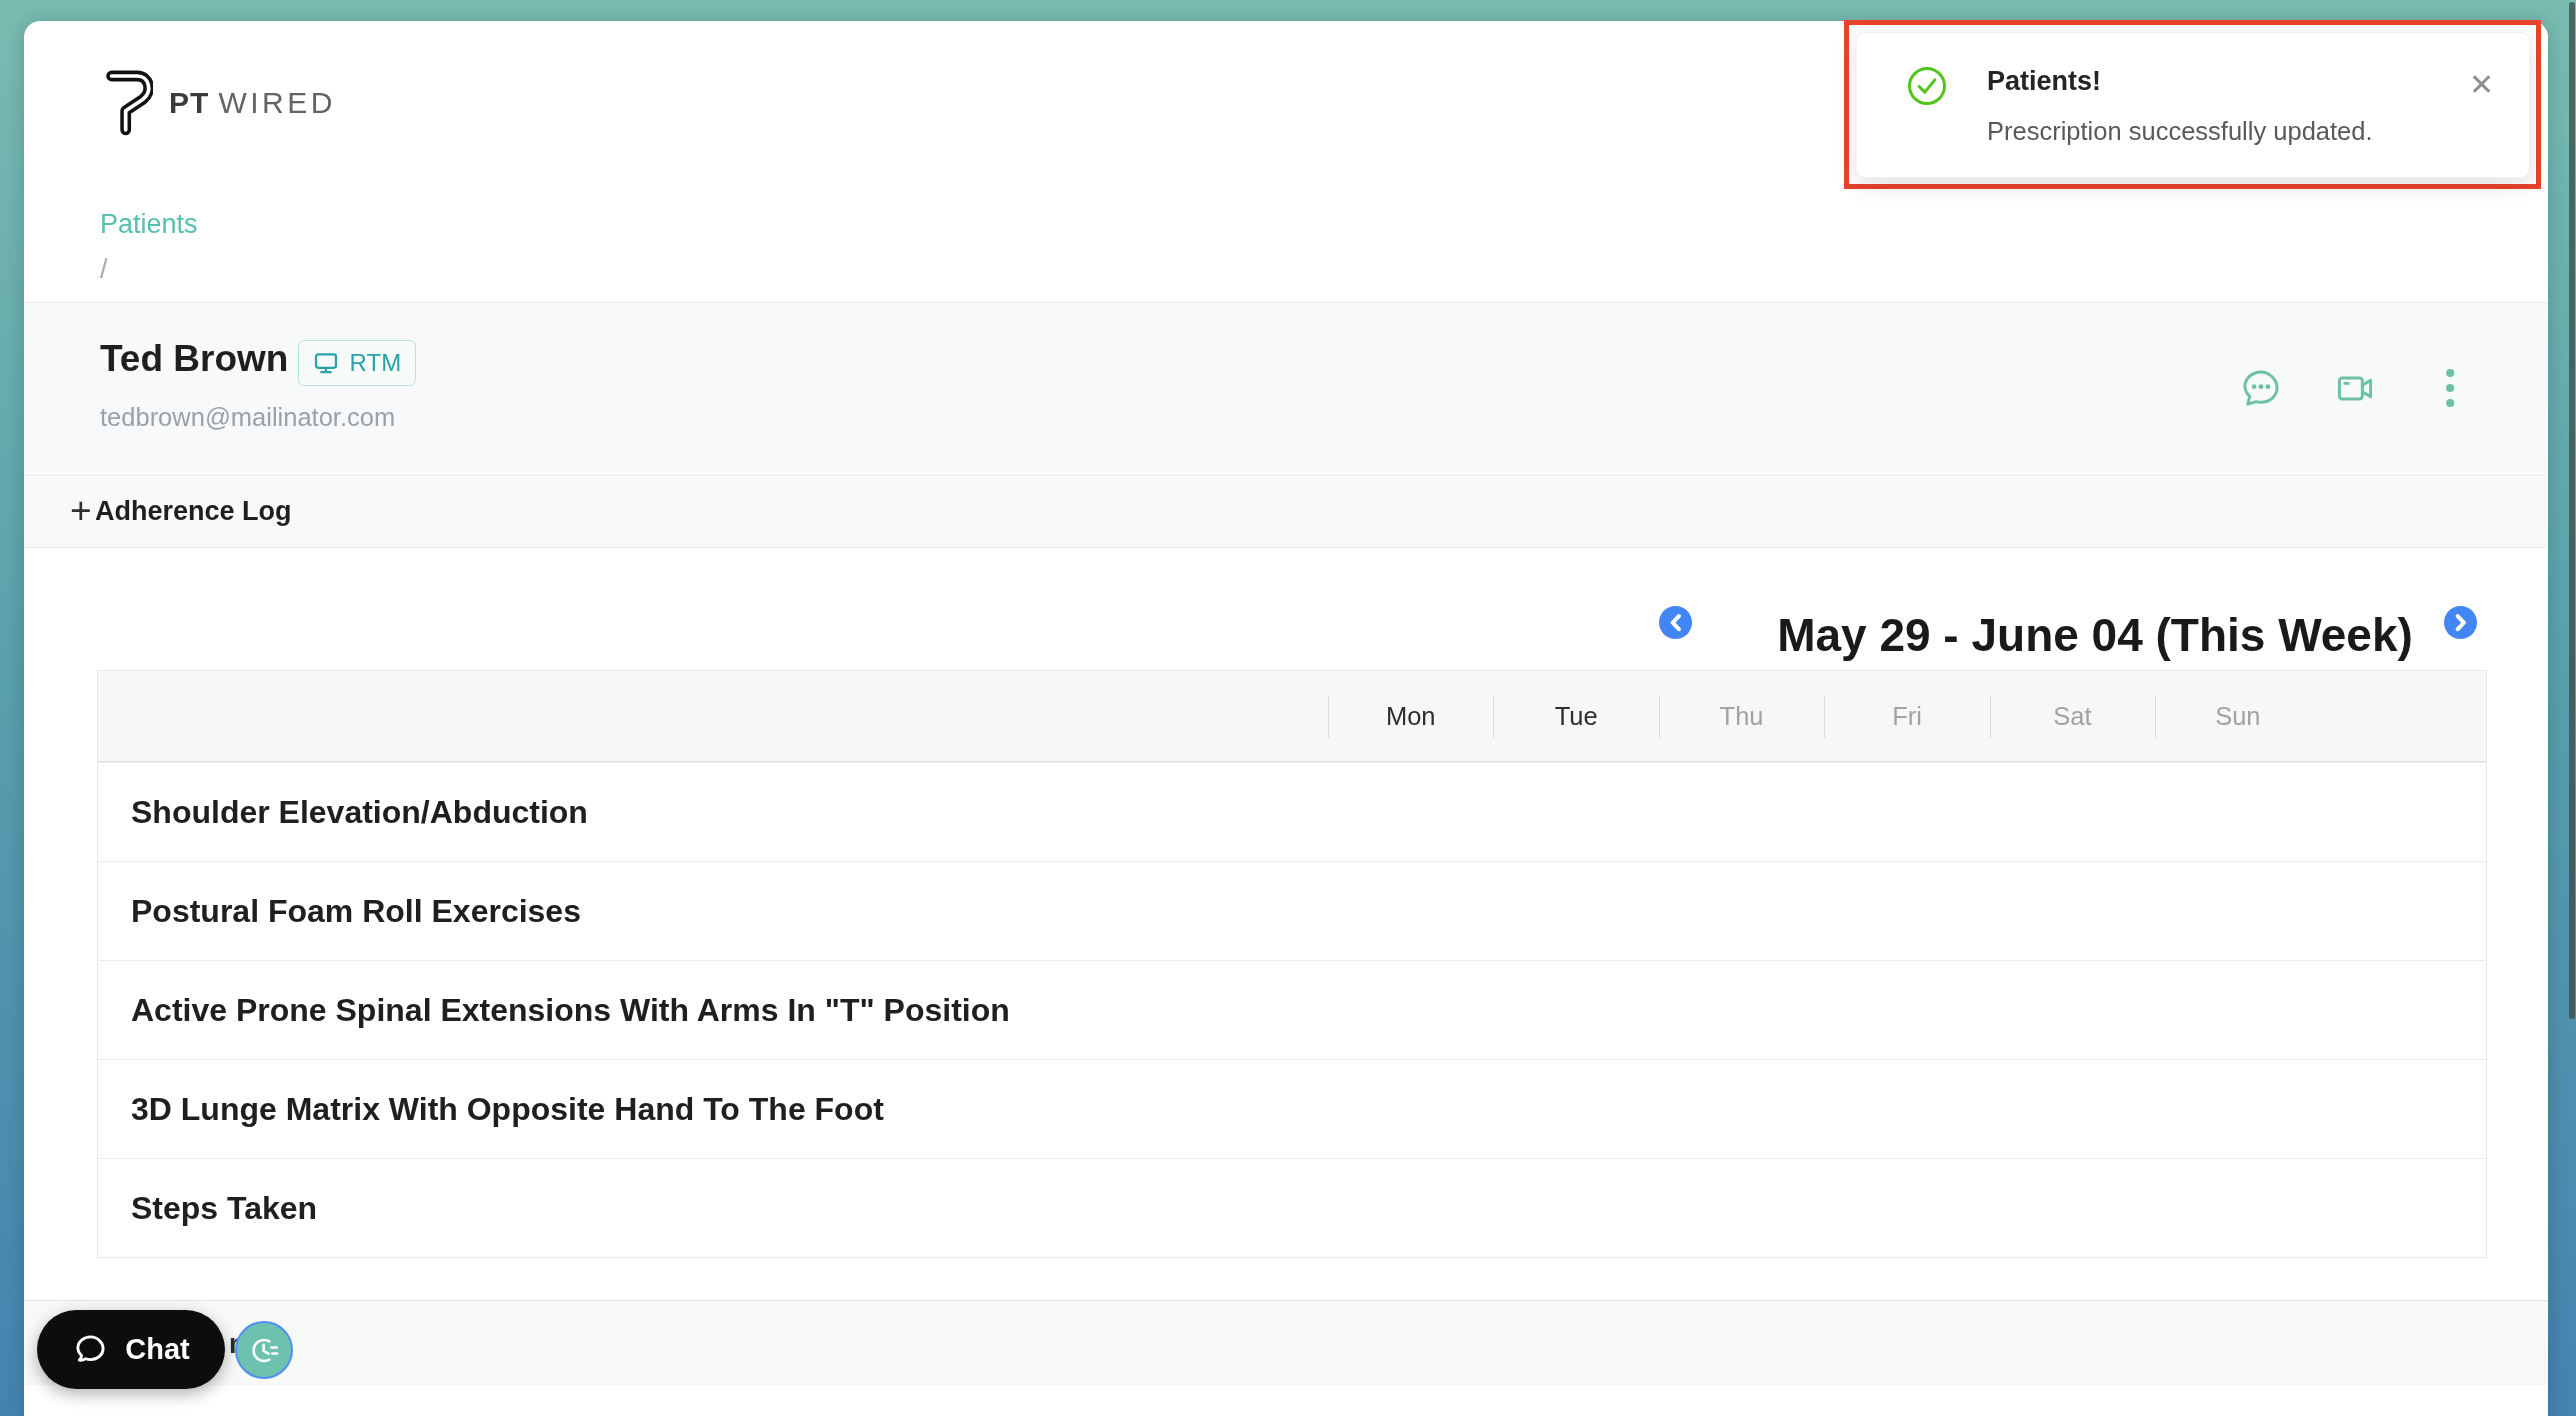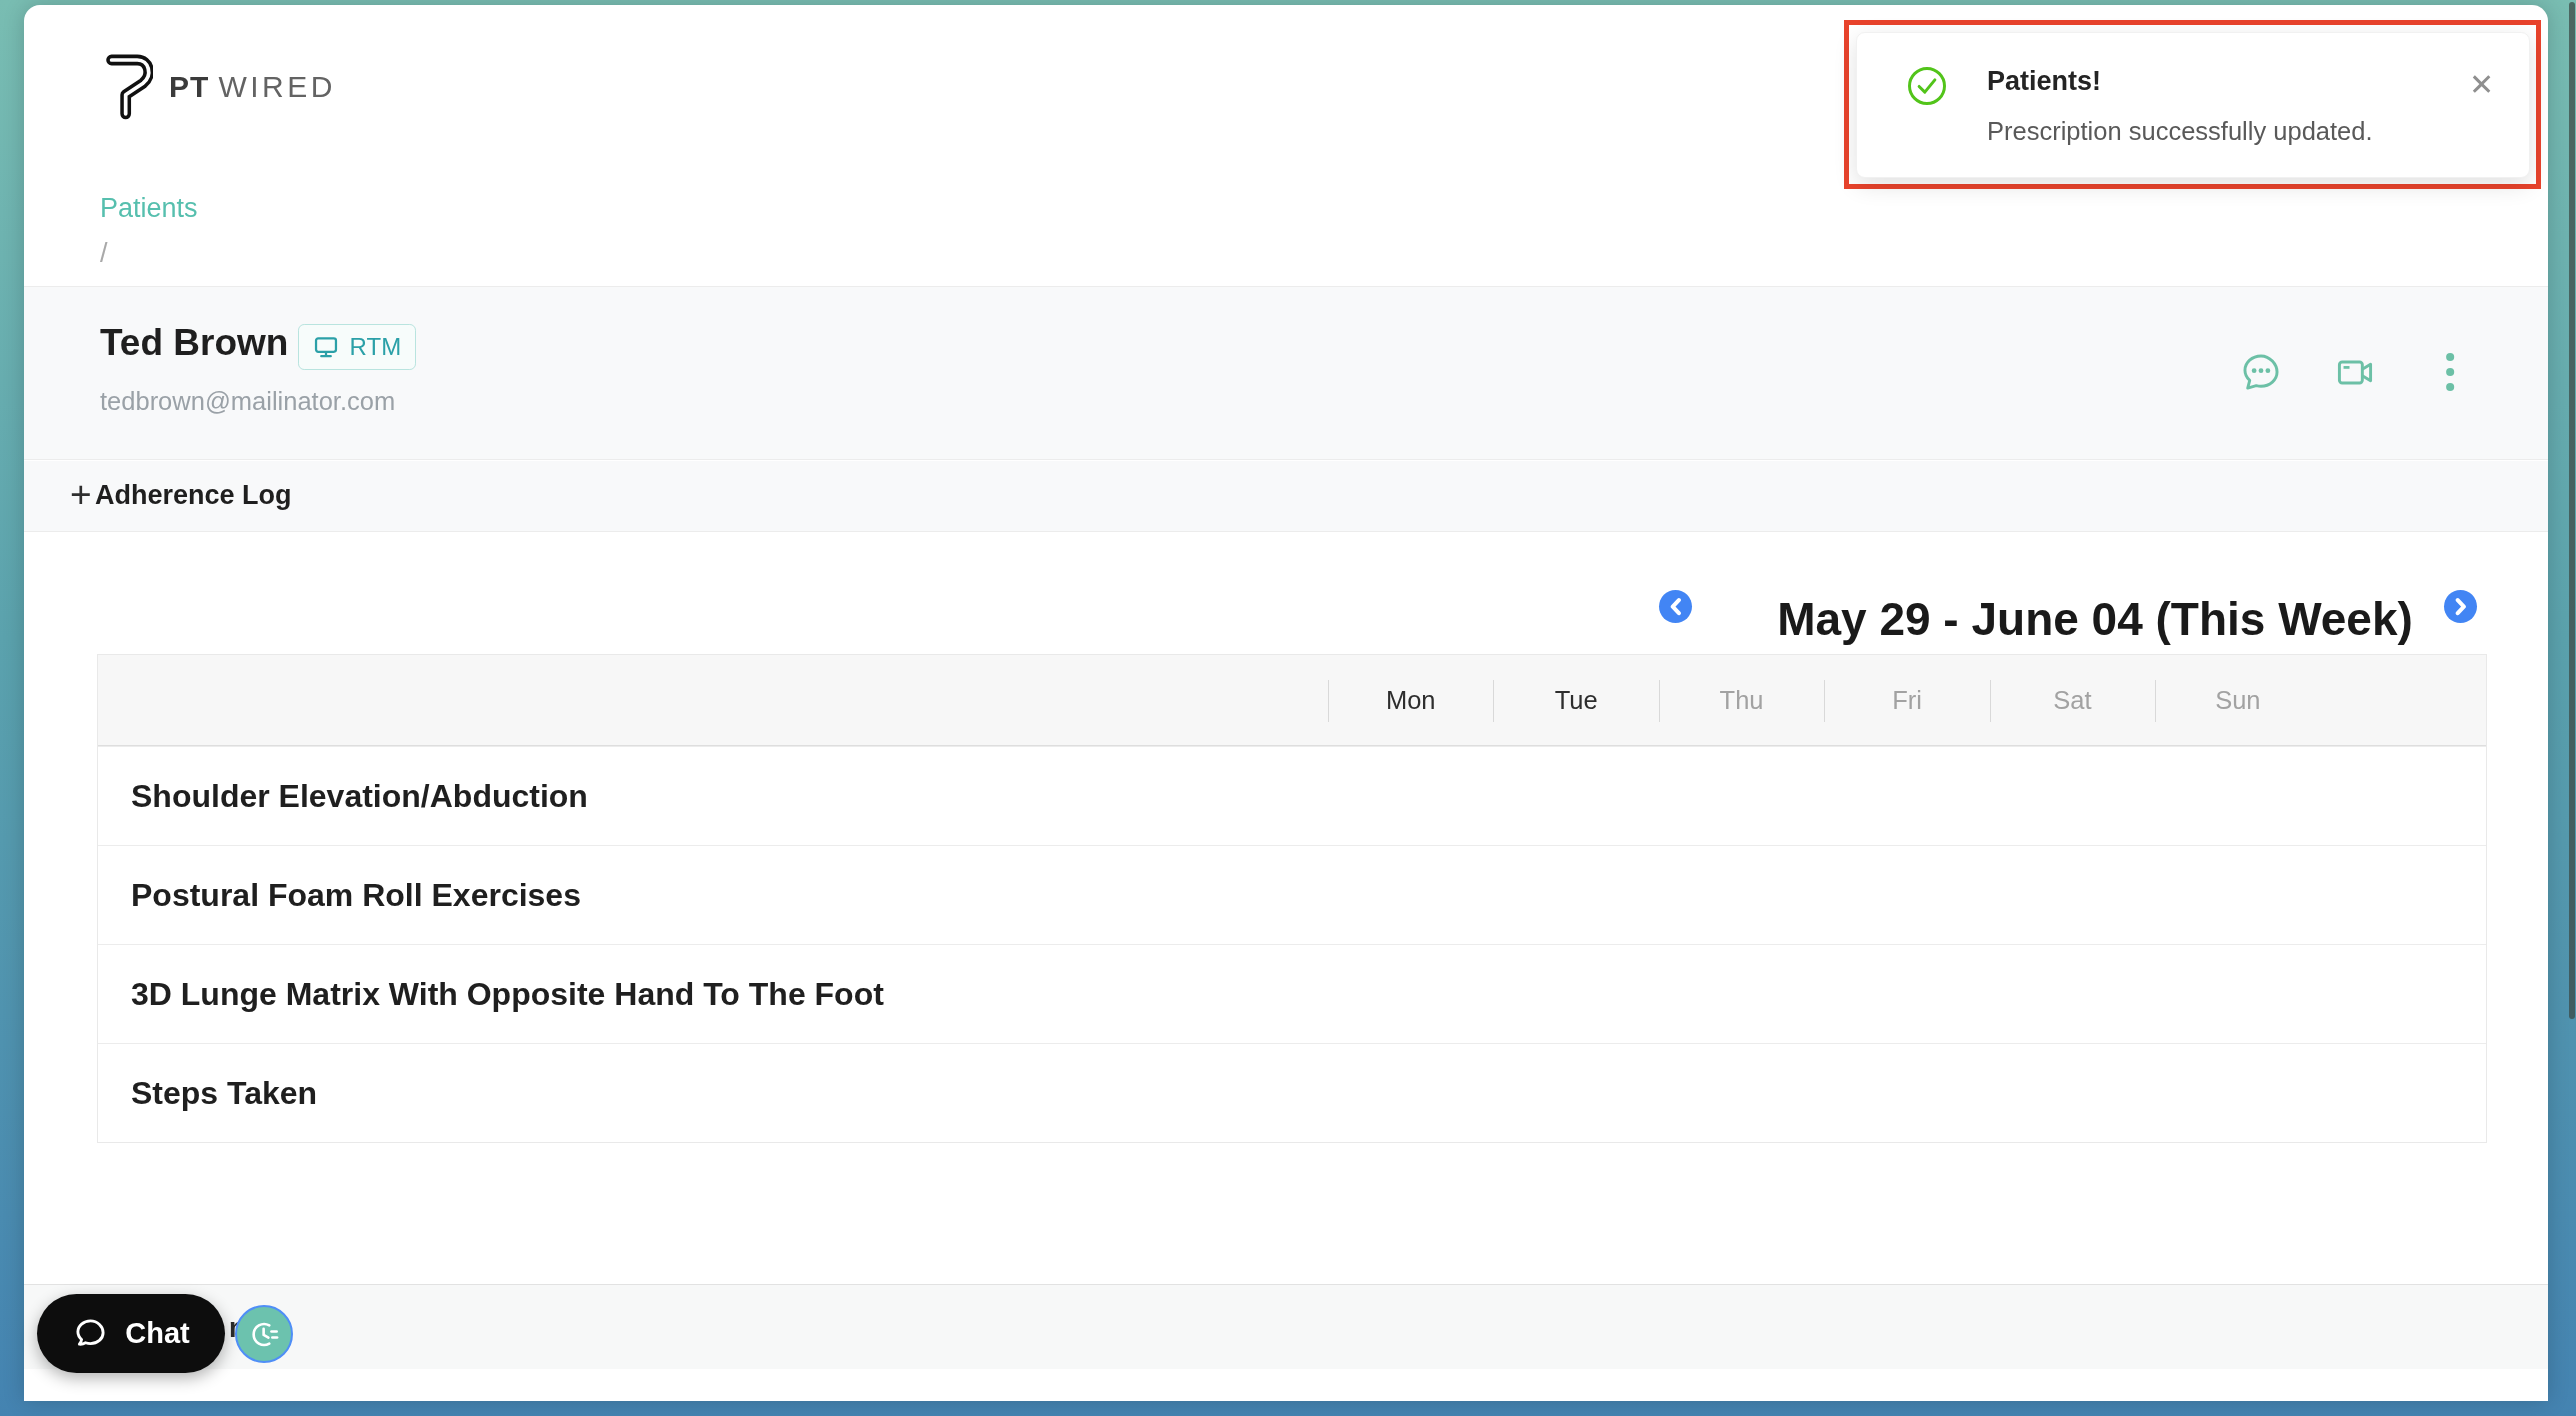--- a/index.html
+++ b/index.html
@@ -4,21 +4,21 @@
 <style>
   * { margin:0; padding:0; box-sizing:border-box; }
   html,body { width:2576px; height:1417px; overflow:hidden; }
   body {
     font-family:"Liberation Sans","DejaVu Sans",sans-serif;
     background:linear-gradient(180deg,#79bdb2 0%,#5ba2ad 45%,#4483b1 100%);
     position:relative;
   }
   
   .card {
-    position:absolute; left:24px; top:5px; width:2524px; height:1396px;
+    position:absolute; left:24px; top:21px; width:2524px; height:1396px;
     background:#ffffff; border-radius:16px 16px 0 0;
     box-shadow:0 0 21px rgba(0,0,0,.18);
   }
   
   .logo { position:absolute; left:76px; top:42px; display:flex; align-items:center; gap:16px; }
   .logo-mark { width:53px; height:79px; }
   .logo-text { font-size:30px; letter-spacing:0.9px; }
   .logo-text .bold { font-weight:bold; color:#3b3b3b; }
   .logo-text .light { font-weight:400; color:#636363; letter-spacing:3.5px; }
   
@@ -204,20 +204,21 @@
       <div></div>
       <div class="day-cell day--past">Mon</div>
       <div class="day-cell day--past">Tue</div>
       <div class="day-cell">Thu</div>
       <div class="day-cell">Fri</div>
       <div class="day-cell">Sat</div>
       <div class="day-cell">Sun</div>
     </div>
     <div class="adh-row">Shoulder Elevation/Abduction</div>
     <div class="adh-row">Postural Foam Roll Exercises</div>
+    <div class="adh-row">Active Prone Spinal Extensions With Arms In "T" Position</div>
     <div class="adh-row">3D Lunge Matrix With Opposite Hand To The Foot</div>
     <div class="adh-row">Steps Taken</div>
   </div>
 
   <div class="footer-section">
     <span class="occluded-label">n</span>
   </div>
 
   <div class="chat-pill">
     <svg width="37" height="37" viewBox="0 0 44 44">

